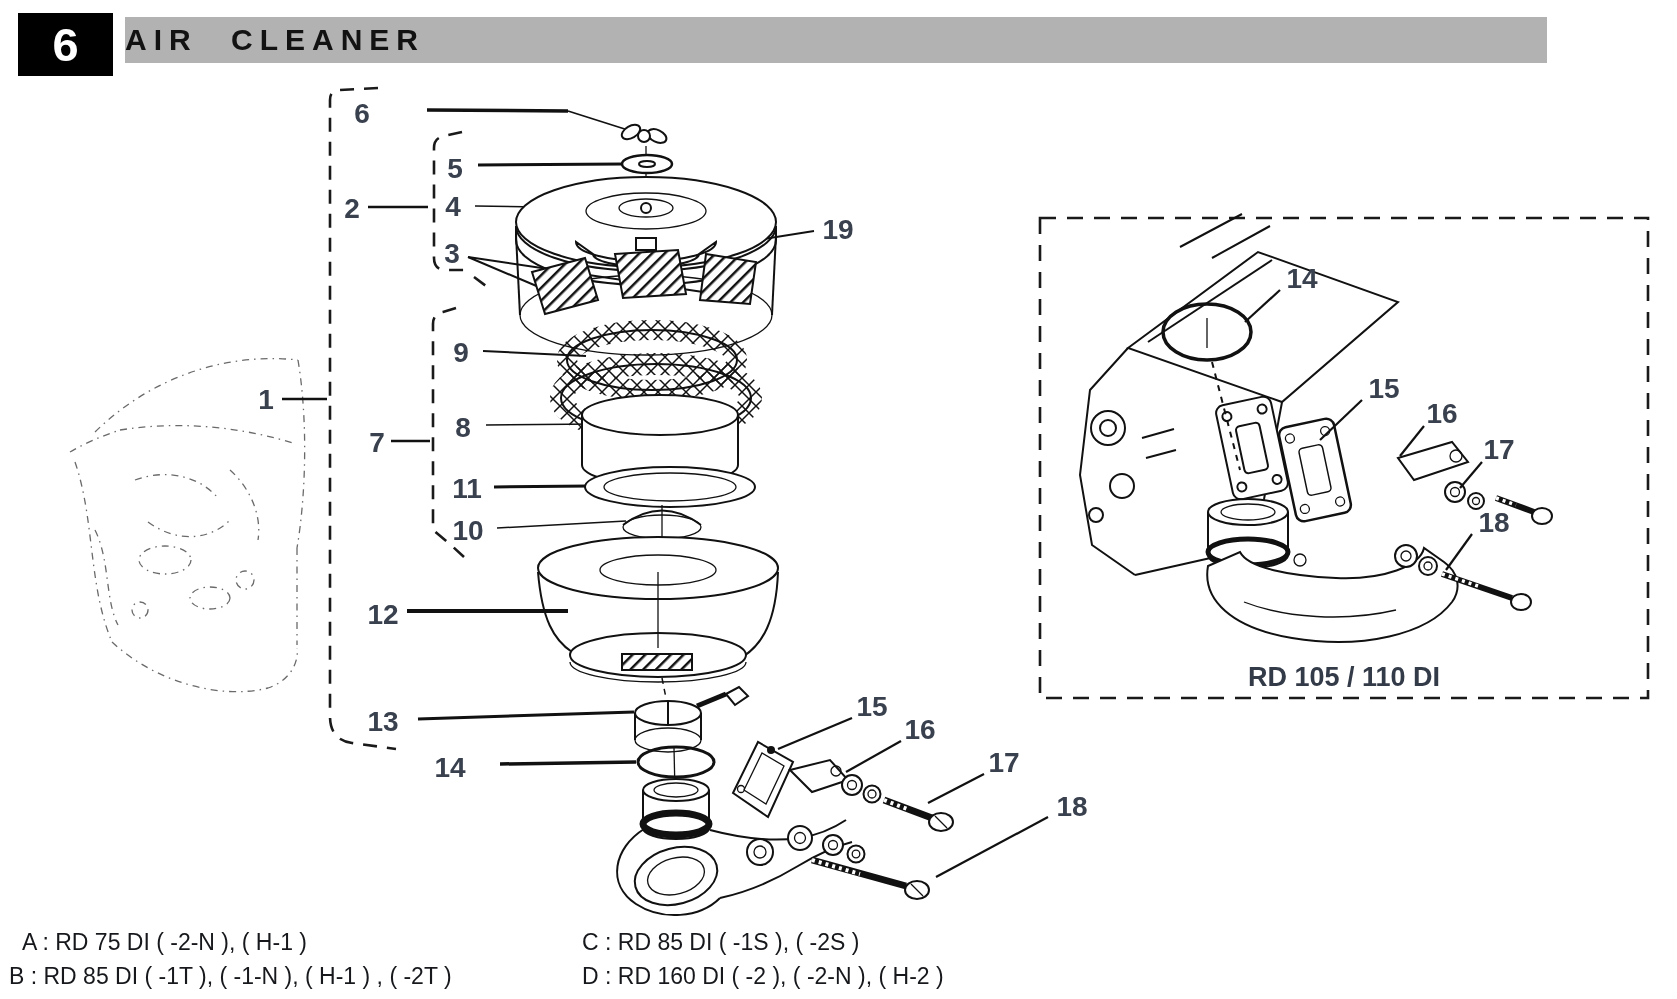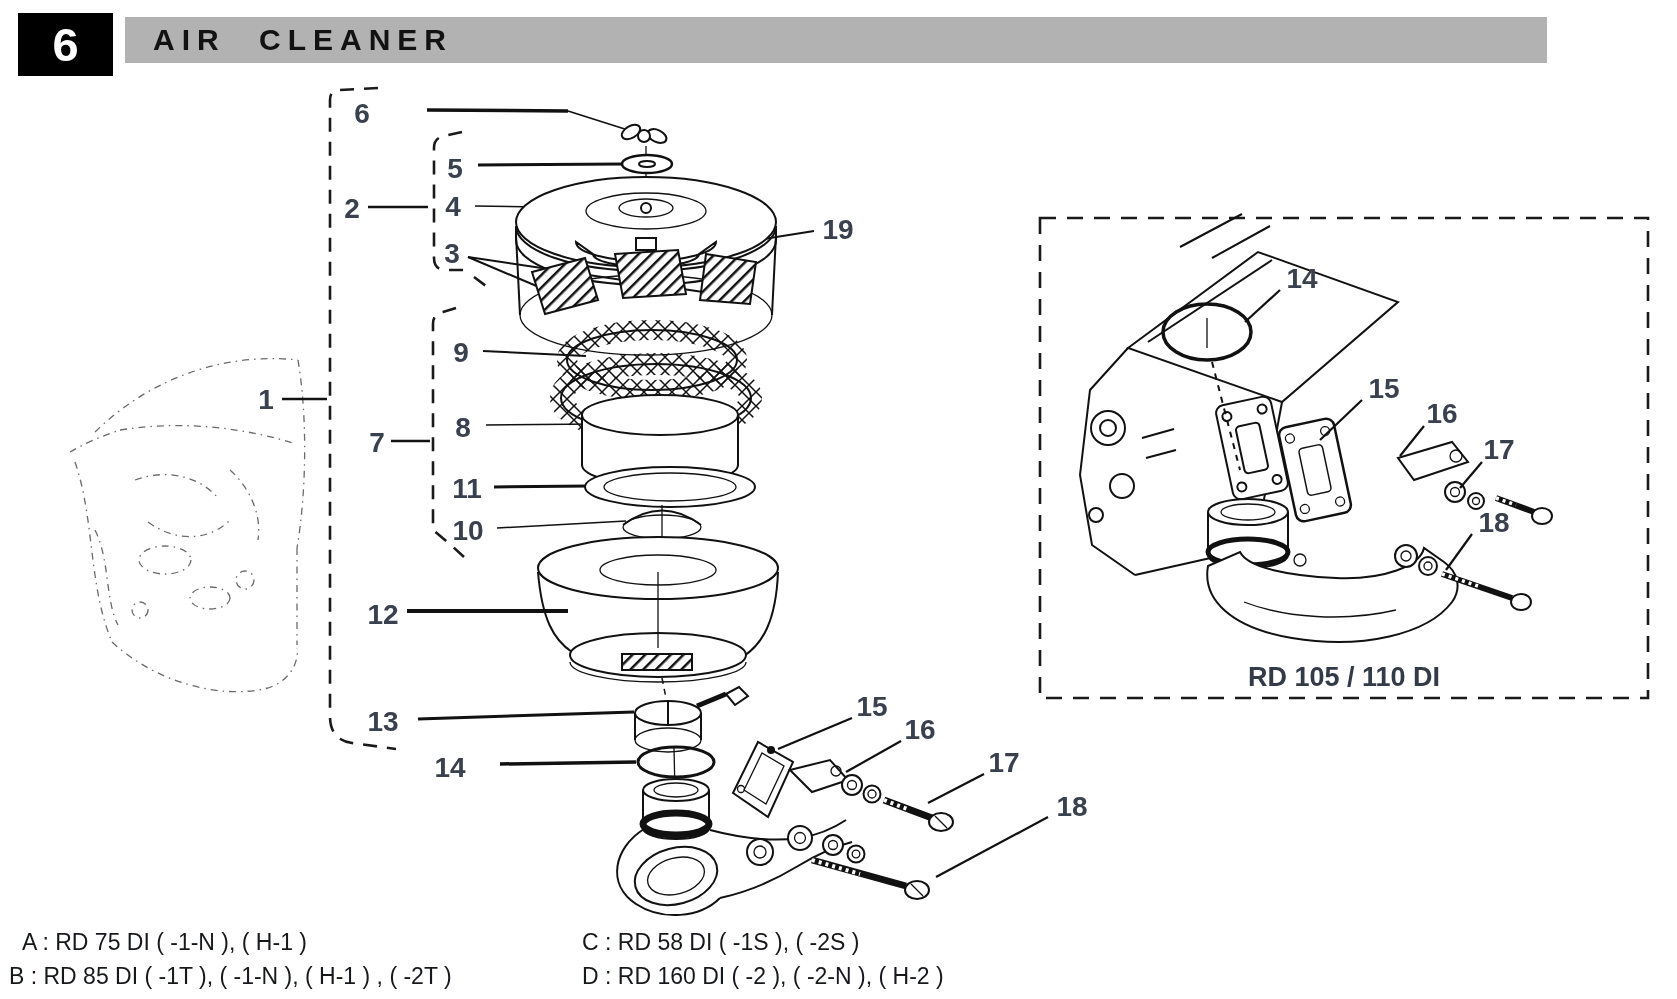--- a/index.html
+++ b/index.html
@@ -2,21 +2,21 @@
 <html><head>
 <meta charset="utf-8">
 <style>
   html,body{margin:0;padding:0;background:#ffffff;}
   .page{position:relative;width:1677px;height:999px;background:#ffffff;overflow:hidden;
         font-family:"Liberation Sans",sans-serif;}
   .section-box{position:absolute;left:18px;top:13px;width:95px;height:63px;background:#000;
         color:#fff;display:flex;align-items:center;justify-content:center;
         font-size:47px;font-weight:700;}
   .title-bar{position:absolute;left:125px;top:17px;width:1422px;height:46px;background:#b2b2b2;
-        display:flex;align-items:center;padding-left:28px;box-sizing:border-box;
+        display:flex;align-items:center;box-sizing:border-box;
         font-size:30px;font-weight:700;letter-spacing:7px;word-spacing:18px;color:#121212;}
   svg.diagram{position:absolute;left:0;top:0;}
   svg text{font-family:"Liberation Sans",sans-serif;font-size:28px;font-weight:600;fill:#39404e;}
   svg text.cap{font-size:27px;font-weight:600;fill:#333a48;}
   .foot{position:absolute;font-size:23px;color:#16181c;white-space:nowrap;}
   .ink{stroke:#111;fill:none;stroke-width:2;}
   .thin{stroke:#111;fill:none;stroke-width:1.3;}
   .white{fill:#fff;stroke:#111;stroke-width:2;}
   .dashb{stroke:#1a1a1a;fill:none;stroke-width:2.6;stroke-dasharray:14 10;}
   .sketch{stroke:#5a5a5a;fill:none;stroke-width:1.3;stroke-dasharray:7 5 1.5 5;opacity:.9;}
@@ -325,17 +325,17 @@
         <text x="1302" y="288">14</text>
         <text x="1384" y="398">15</text>
         <text x="1442" y="423">16</text>
         <text x="1499" y="459">17</text>
         <text x="1494" y="532">18</text>
         <text class="cap" x="1344" y="686">RD 105 / 110 DI</text>
       </g>
     </g>
   </svg>
 
-  <div class="foot" style="left:22px;top:929px">A : RD 75 DI ( -1-N ), ( H-1 )</div>
+  <div class="foot" style="left:22px;top:929px">A : RD 75 DI ( -2-N ), ( H-1 )</div>
   <div class="foot" style="left:9px;top:963px">B : RD 85 DI ( -1T ), ( -1-N ), ( H-1 ) , ( -2T )</div>
-  <div class="foot" style="left:582px;top:929px">C : RD 58 DI ( -1S ), ( -2S )</div>
+  <div class="foot" style="left:582px;top:929px">C : RD 85 DI ( -1S ), ( -2S )</div>
   <div class="foot" style="left:582px;top:963px">D : RD 160 DI ( -2 ), ( -2-N ), ( H-2 )</div>
 </div>
 
 </body></html>

